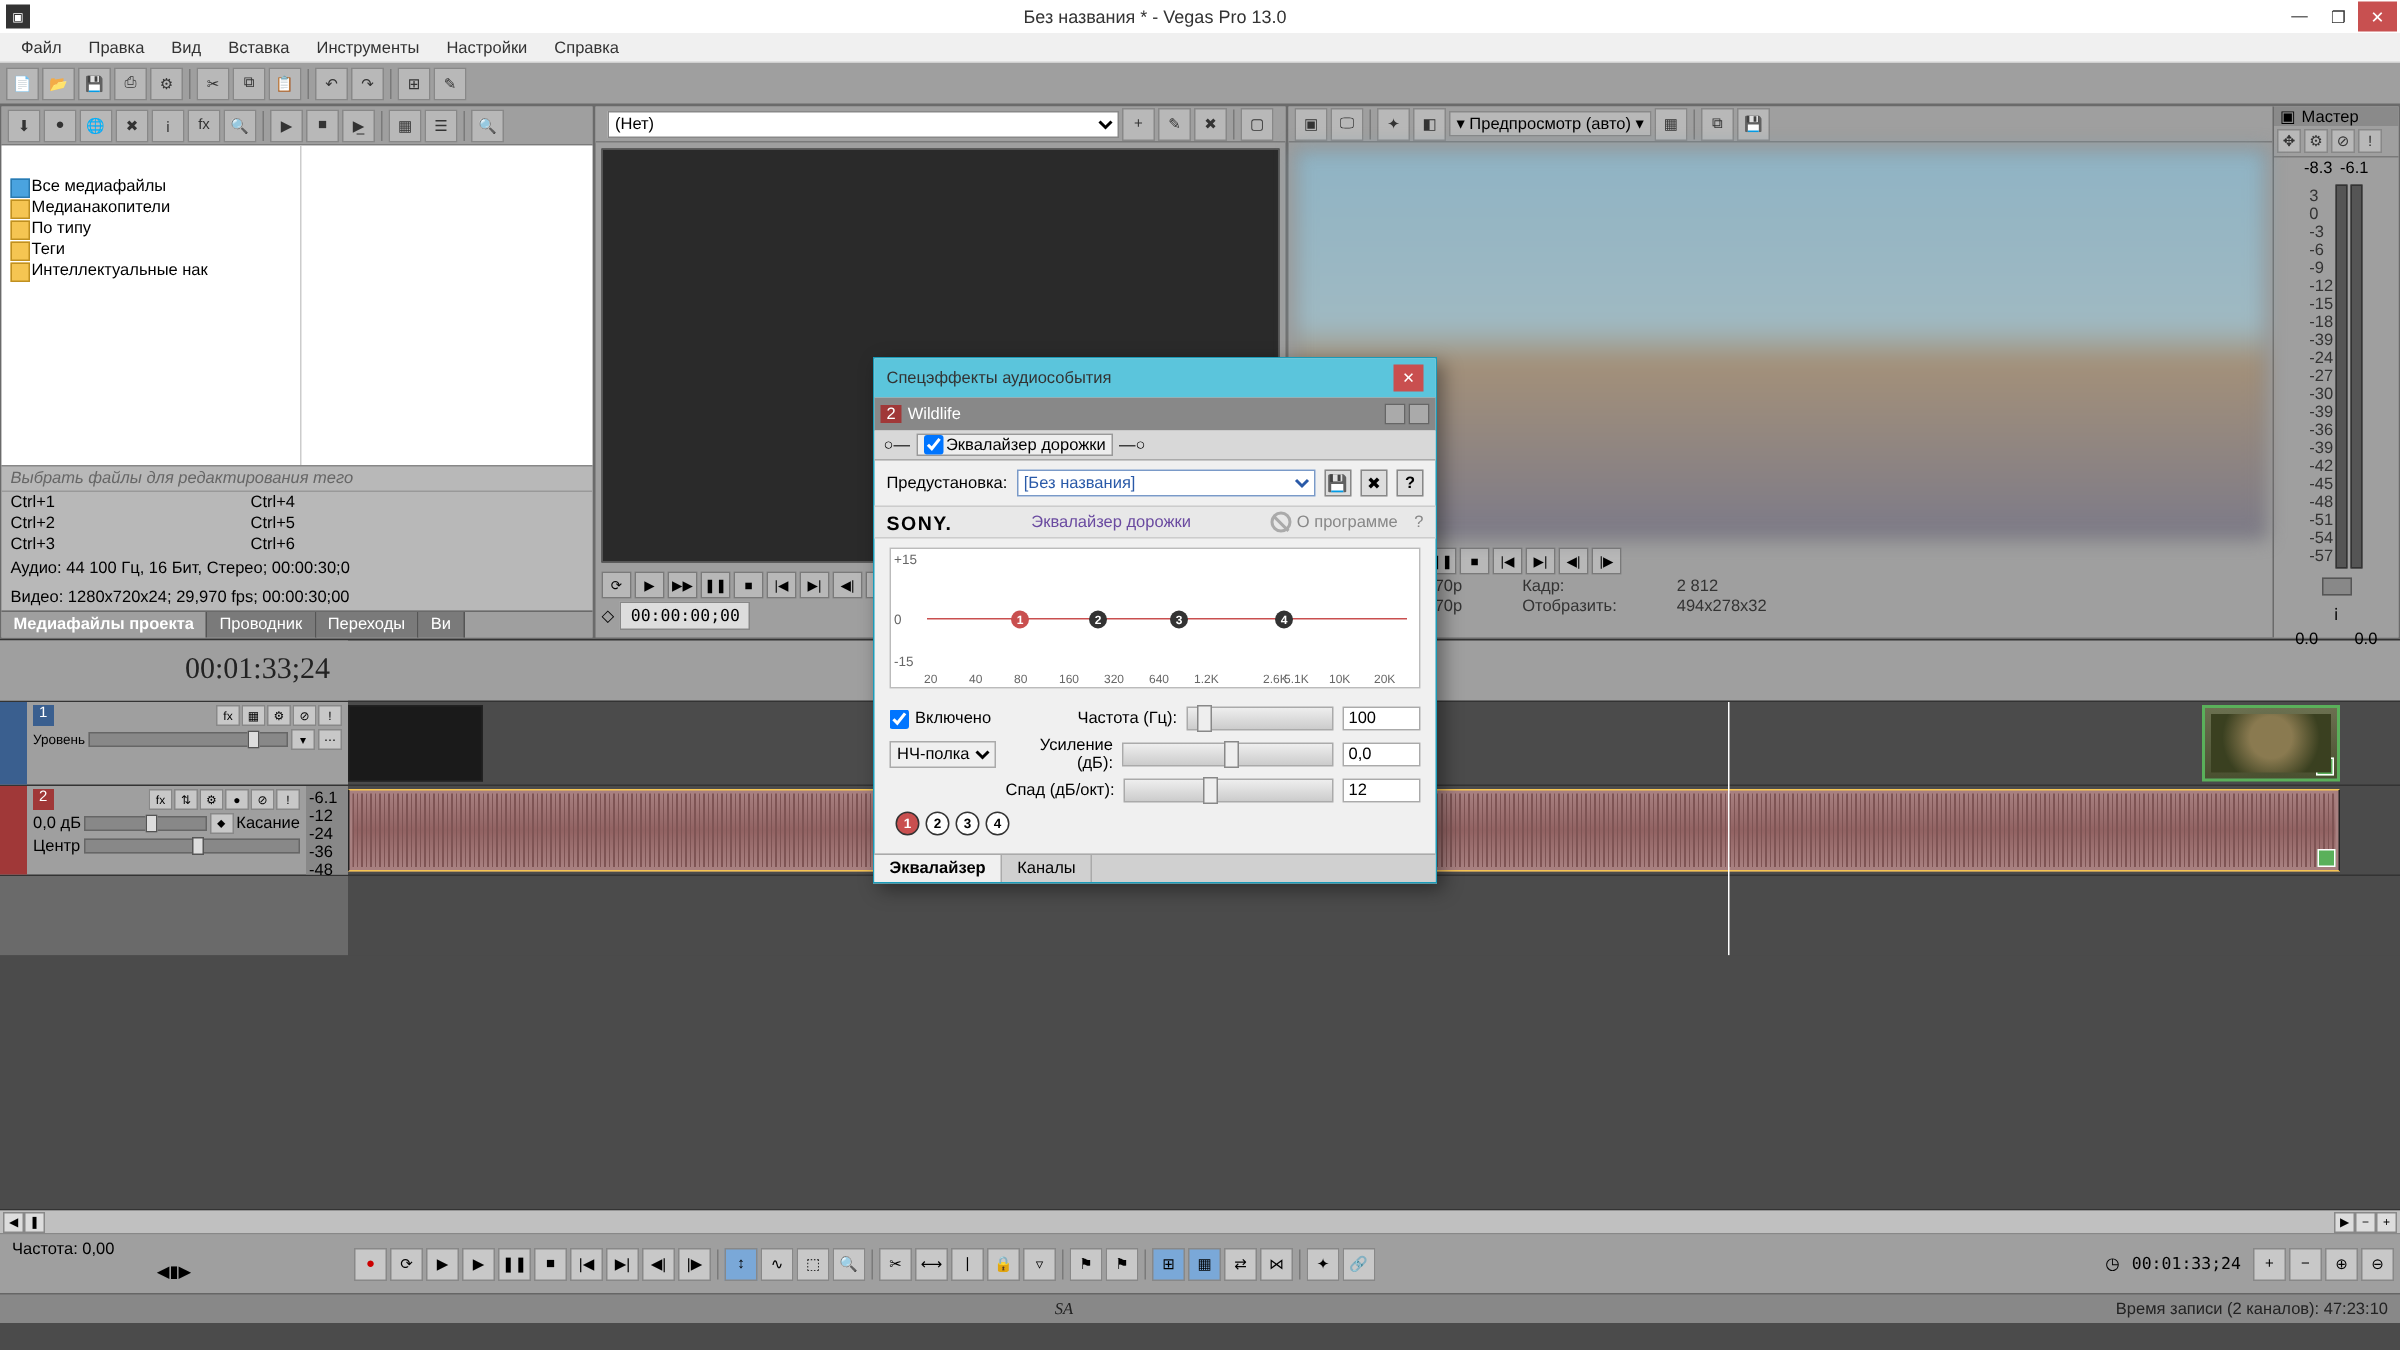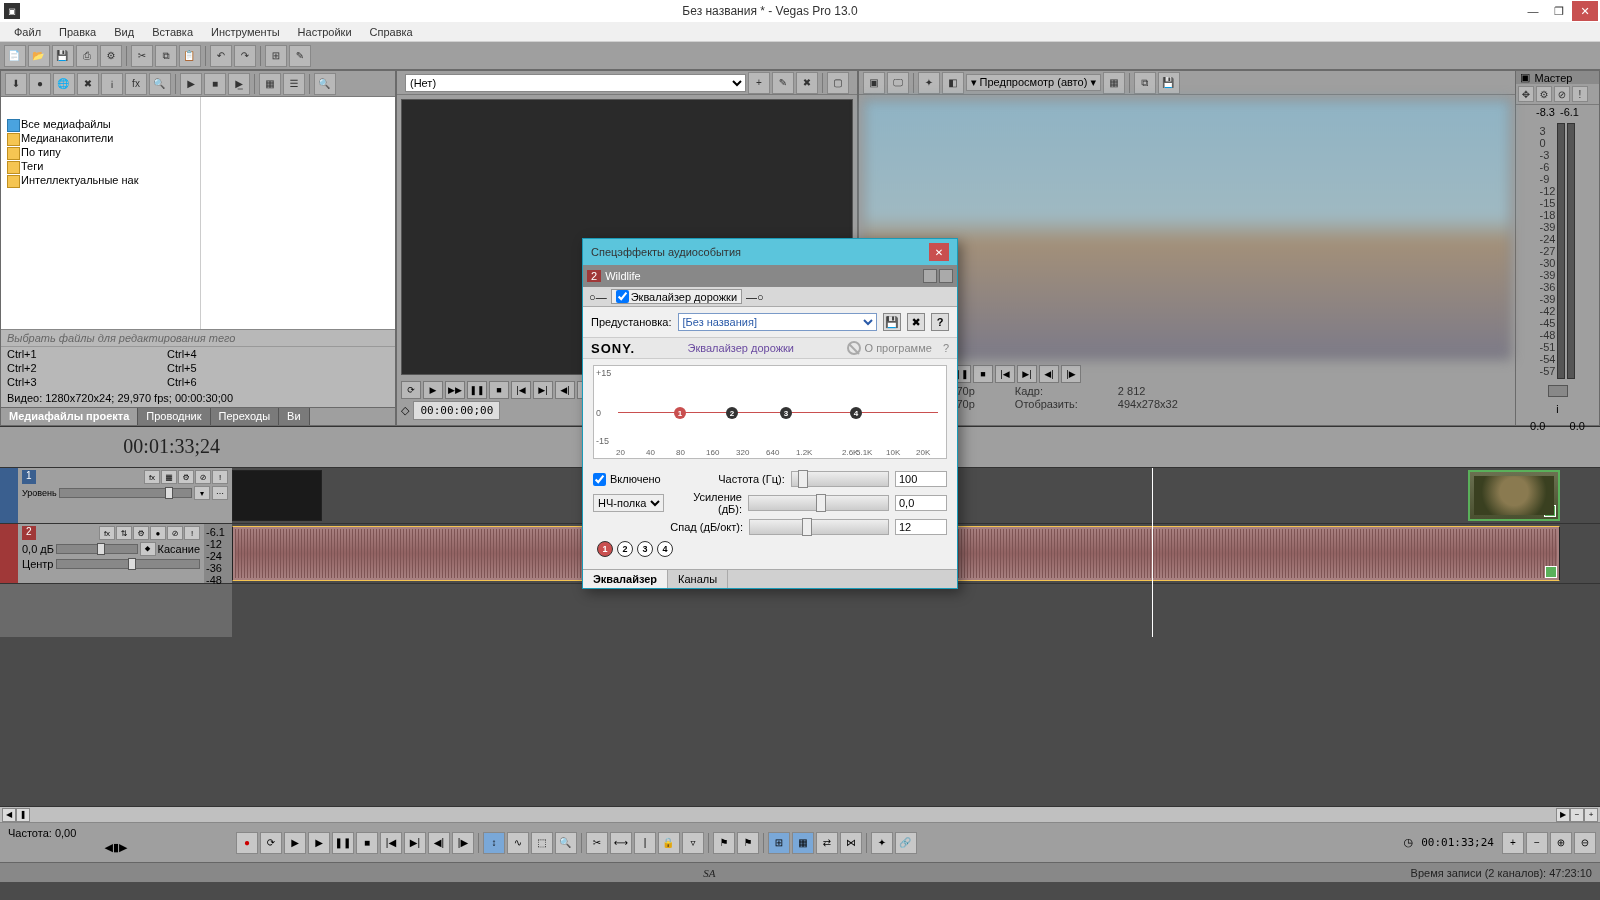--- a/index.html
+++ b/index.html
@@ -230,20 +230,21 @@
           <span>Ctrl+4</span>
         </div>
       <div class="row">
           <span>Ctrl+2</span>
           <span>Ctrl+5</span>
         </div>
       <div class="row">
           <span>Ctrl+3</span>
           <span>Ctrl+6</span>
         </div>
+      <div class="meta">Аудио: 44 100 Гц, 16 Бит, Стерео; 00:00:30;0</div>
       <div class="meta">Видео: 1280x720x24; 29,970 fps; 00:00:30;00</div>
     </div>
     <div class="tabs">
       <div class="tab active">Медиафайлы проекта</div>
       <div class="tab">Проводник</div>
       <div class="tab">Переходы</div>
       <div class="tab">Ви</div>
     </div>
   </div>
 

